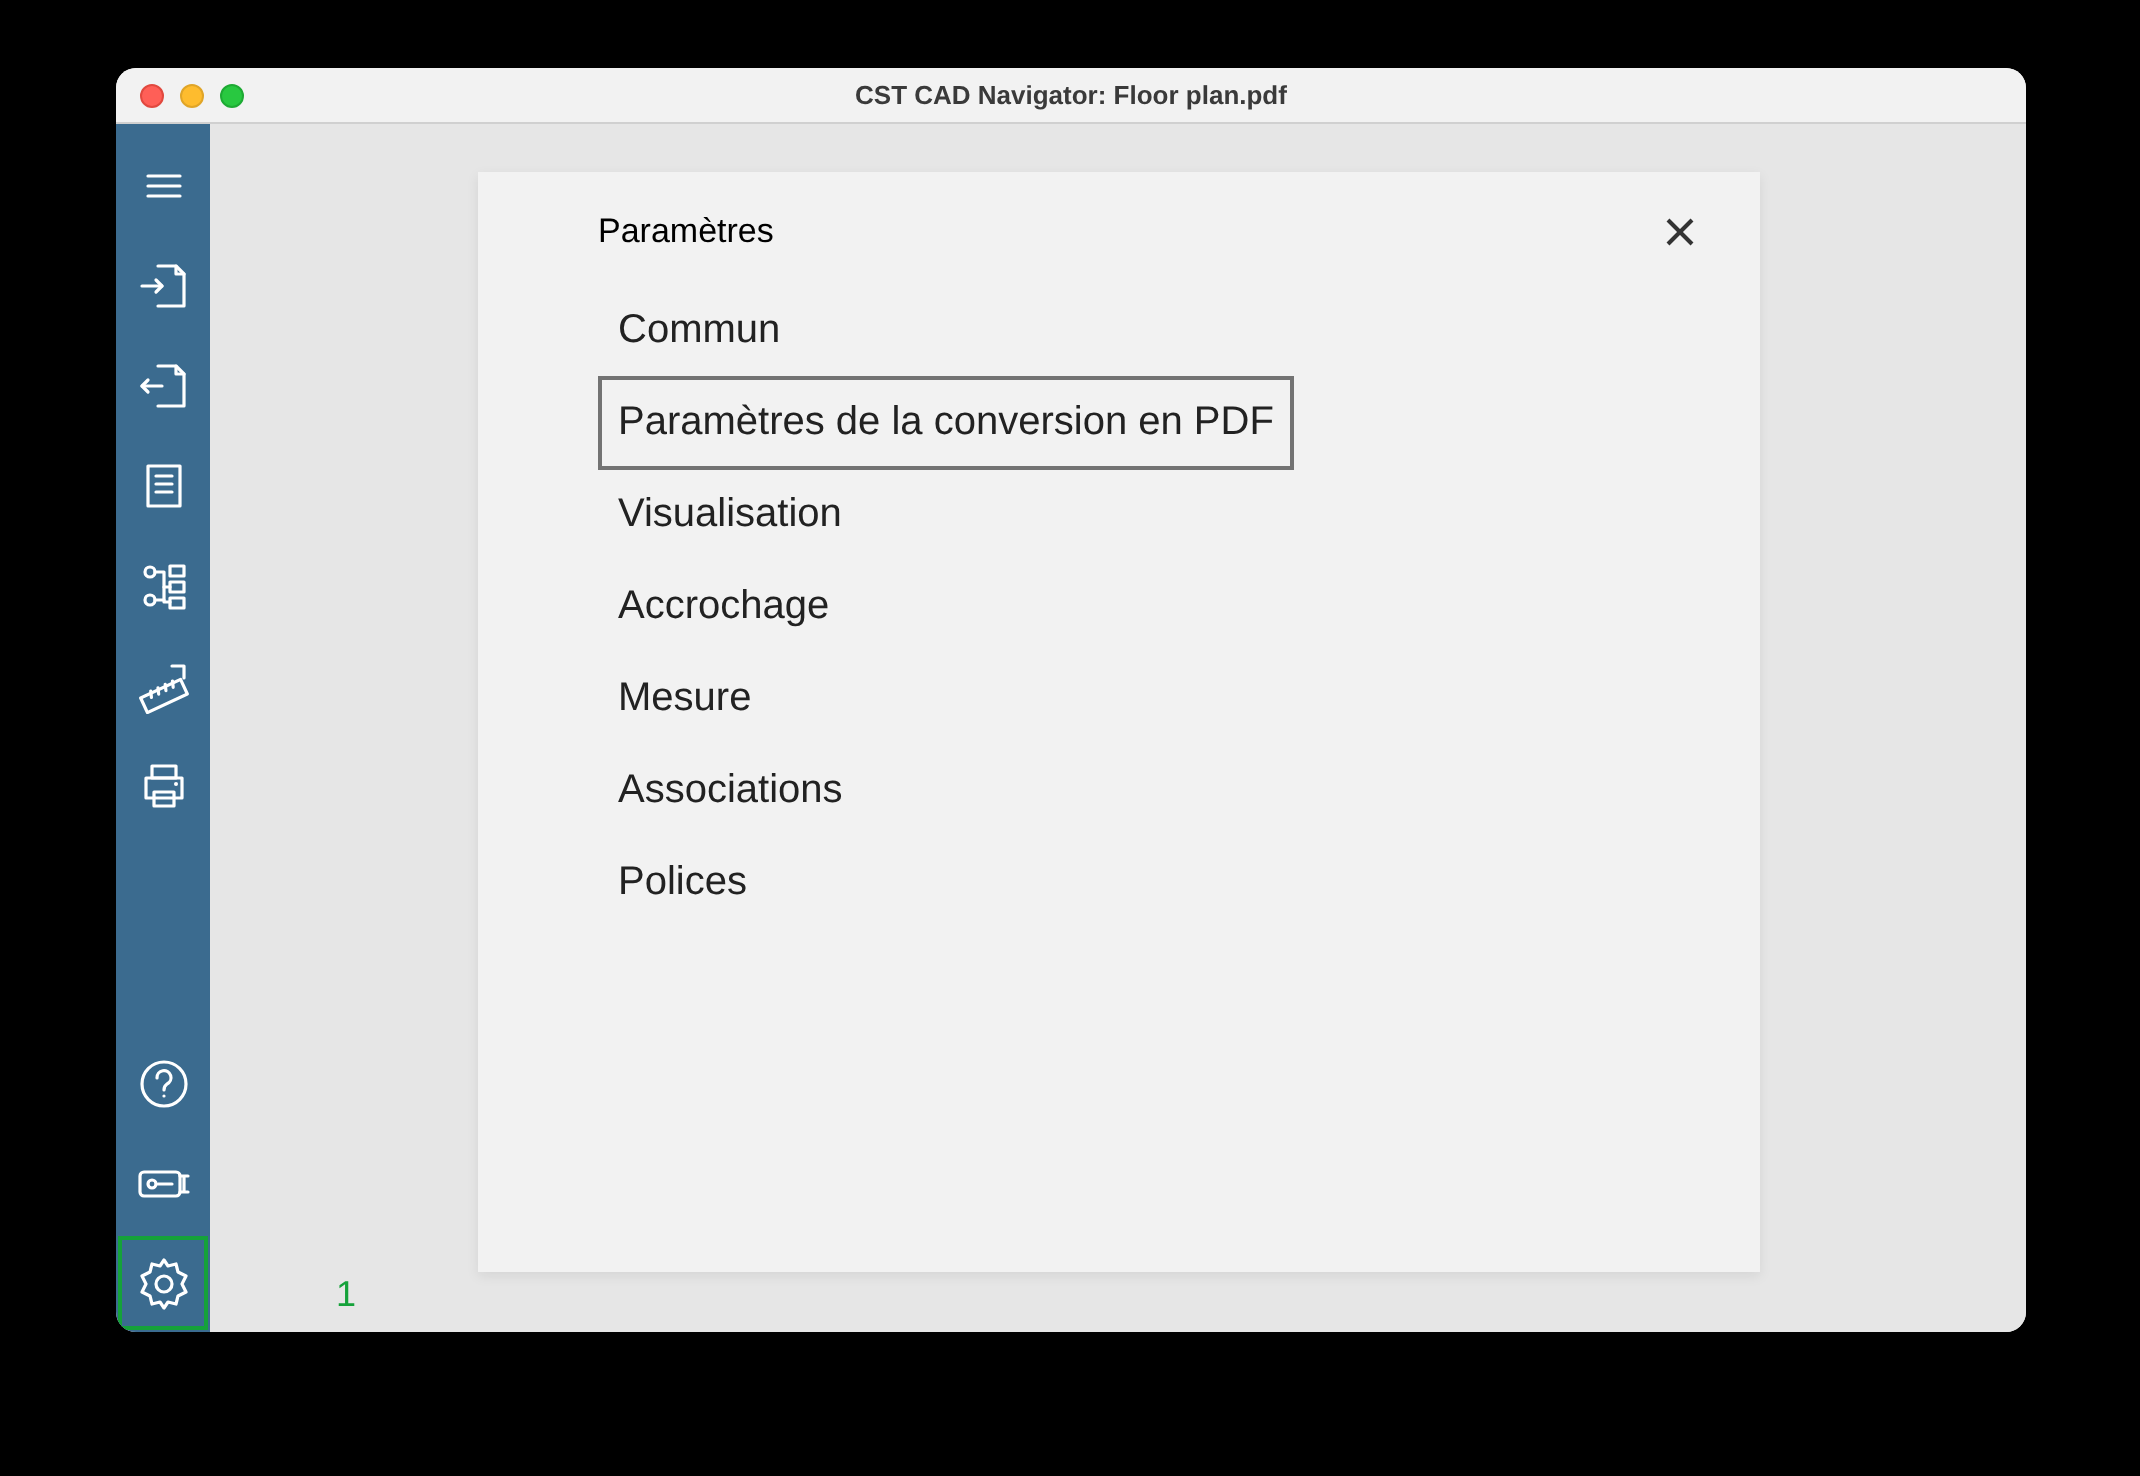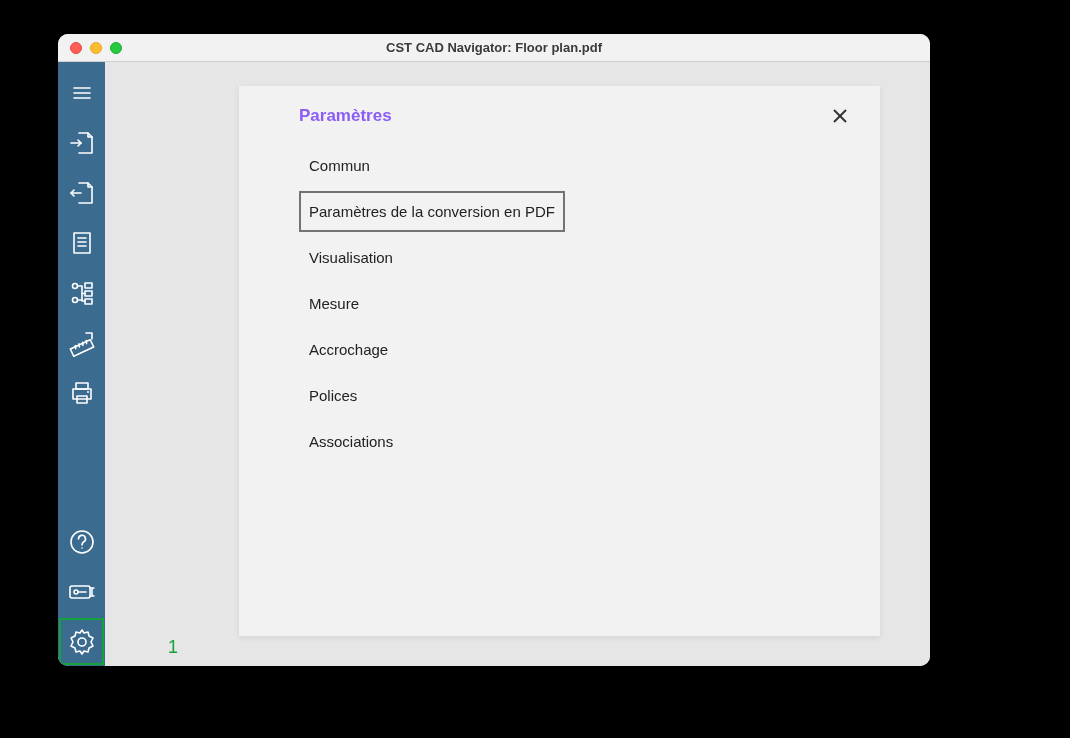--- a/index.html
+++ b/index.html
@@ -1,20 +1,20 @@
 <!DOCTYPE html>
 <html><head>
 <meta charset="utf-8">
 <style>
   * { box-sizing: border-box; margin: 0; padding: 0; }
   html, body { width: 1070px; height: 738px; background: #000; font-family: -apple-system, "Helvetica Neue", Arial, sans-serif; }
   .window {
     position: absolute;
     left: 58px; top: 34px;
-    width: 872px; height: 632px;
+    width: 955px; height: 632px;
     background: #e6e6e6;
     border-radius: 10px;
     box-shadow: 0 10px 30px rgba(0,0,0,0.6);
     overflow: hidden;
     display: flex;
     flex-direction: column;
   }
   .titlebar {
     height: 28px;
     background: #f2f2f2;
@@ -61,26 +61,26 @@
     position: absolute;
     left: 134px; top: 24px;
     width: 641px; height: 550px;
     background: #f2f2f2;
     box-shadow: 0 2px 6px rgba(0,0,0,0.08);
   }
   .panel-header {
     display: flex; justify-content: space-between; align-items: center;
     padding: 18px 28px 4px 60px;
   }
-  .panel-title { font-size: 17px; font-weight: 700; color: #8b5cf6; }
+  .panel-title { font-size: 17px; font-weight: 400; color: #000000; }
   .close-x { width: 24px; height: 24px; display:flex; align-items:center; justify-content:center; cursor:pointer; }
   .close-x svg { stroke: #333; stroke-width: 2; }
   .settings-list { padding: 10px 0 0 60px; }
   .setting-item {
-    font-size: 15px; color: #222;
+    font-size: 20px; color: #222;
     padding: 12px 10px;
     cursor: pointer;
     display: inline-block;
     min-width: 260px;
   }
   .setting-row { height: 46px; display:flex; align-items:center; }
   .pdf-highlight {
     border: 2px solid #737373;
     padding: 10px 8px;
   }
@@ -220,30 +220,30 @@
           <div class="setting-row">
               <span class="setting-item">Commun</span>
             </div>
           <div class="setting-row">
               <span class="setting-item pdf-highlight">Paramètres de la conversion en PDF</span>
             </div>
           <div class="setting-row">
               <span class="setting-item">Visualisation</span>
             </div>
           <div class="setting-row">
+              <span class="setting-item">Accrochage</span>
+            </div>
+          <div class="setting-row">
               <span class="setting-item">Mesure</span>
             </div>
           <div class="setting-row">
-              <span class="setting-item">Accrochage</span>
+              <span class="setting-item">Associations</span>
             </div>
           <div class="setting-row">
               <span class="setting-item">Polices</span>
-            </div>
-          <div class="setting-row">
-              <span class="setting-item">Associations</span>
             </div>
         </div>
       </div>
     </div>
   </div>
 
   <div class="annot annot-1">1</div>
 </div>
 
 </body></html>

